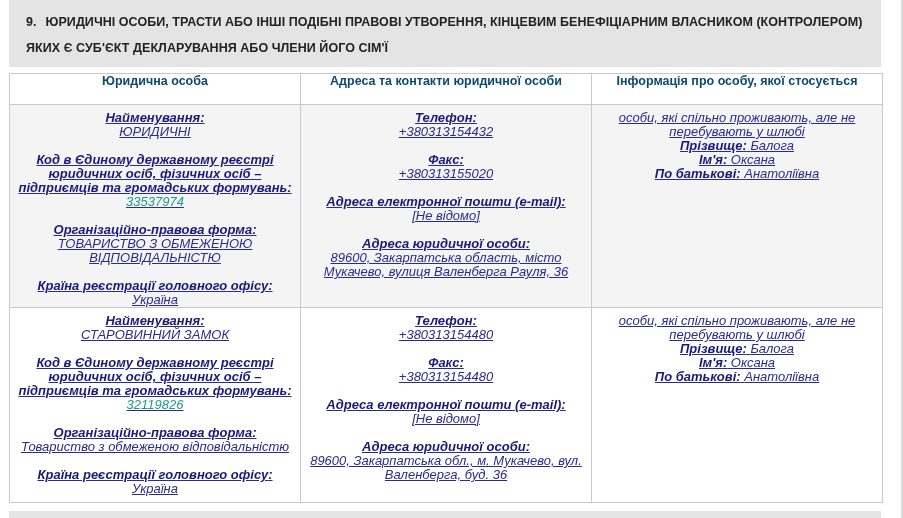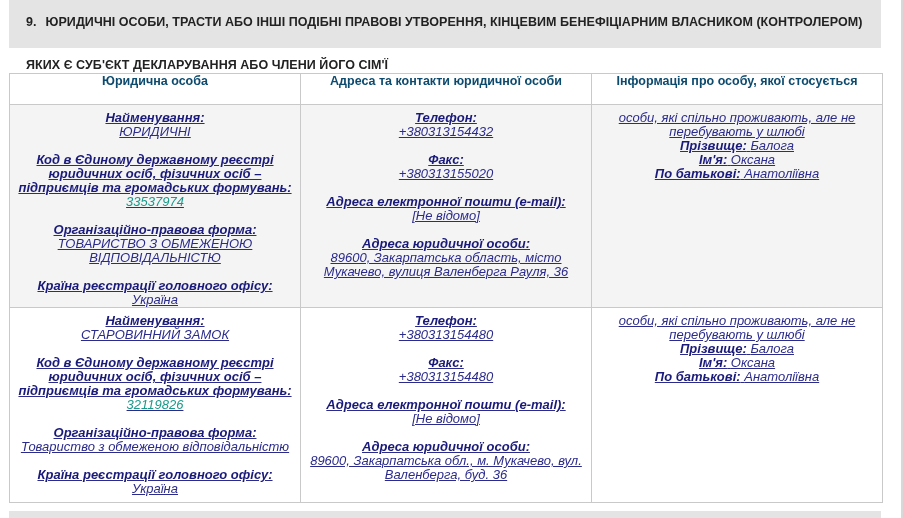--- a/index.html
+++ b/index.html
@@ -7,30 +7,30 @@
     width: 903px; height: 518px; overflow: hidden;
     background: #ffffff;
     font-family: "Liberation Sans", sans-serif;
     position: relative;
   }
   .scroll-edge {
     position: absolute; top: 0; right: 0; width: 2px; height: 518px;
     background: #d8d8d8;
   }
   .section-header {
-    position: absolute; left: 9px; top: 0; width: 872px; height: 48px;
+    position: absolute; left: 9px; top: 0; width: 872px; height: 67px;
     background: #e4e4e4;
   }
   .section-header .line {
     position: absolute; left: 17px;
     font-size: 12.5px; font-weight: bold; color: #222;
     letter-spacing: 0.05px; white-space: nowrap;
   }
   .section-header .l1 { top: 15px; }
-  .section-header .l2 { top: 58px; }
+  .section-header .l2 { top: 41px; }
   .section-header .num { margin-right: 9px; }
 
   table.decl {
     position: absolute; left: 9px; top: 73px; width: 873px;
     border-collapse: collapse; table-layout: fixed;
   }
   table.decl th, table.decl td {
     border: 1px solid #c9c9c9; text-align: center; vertical-align: top;
   }
   table.decl th {

